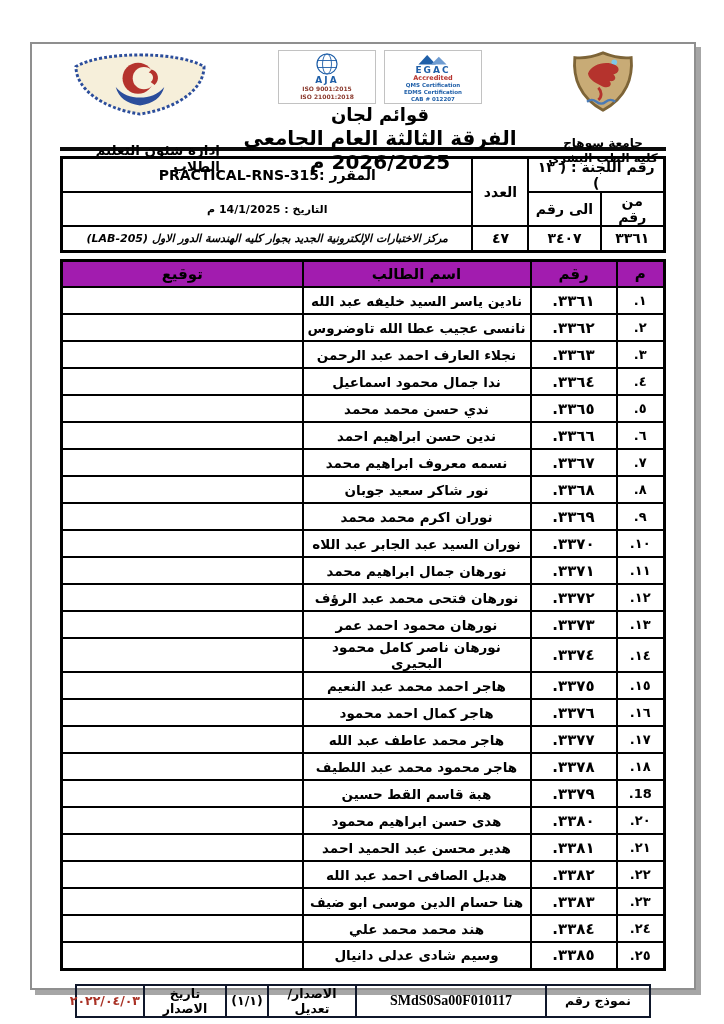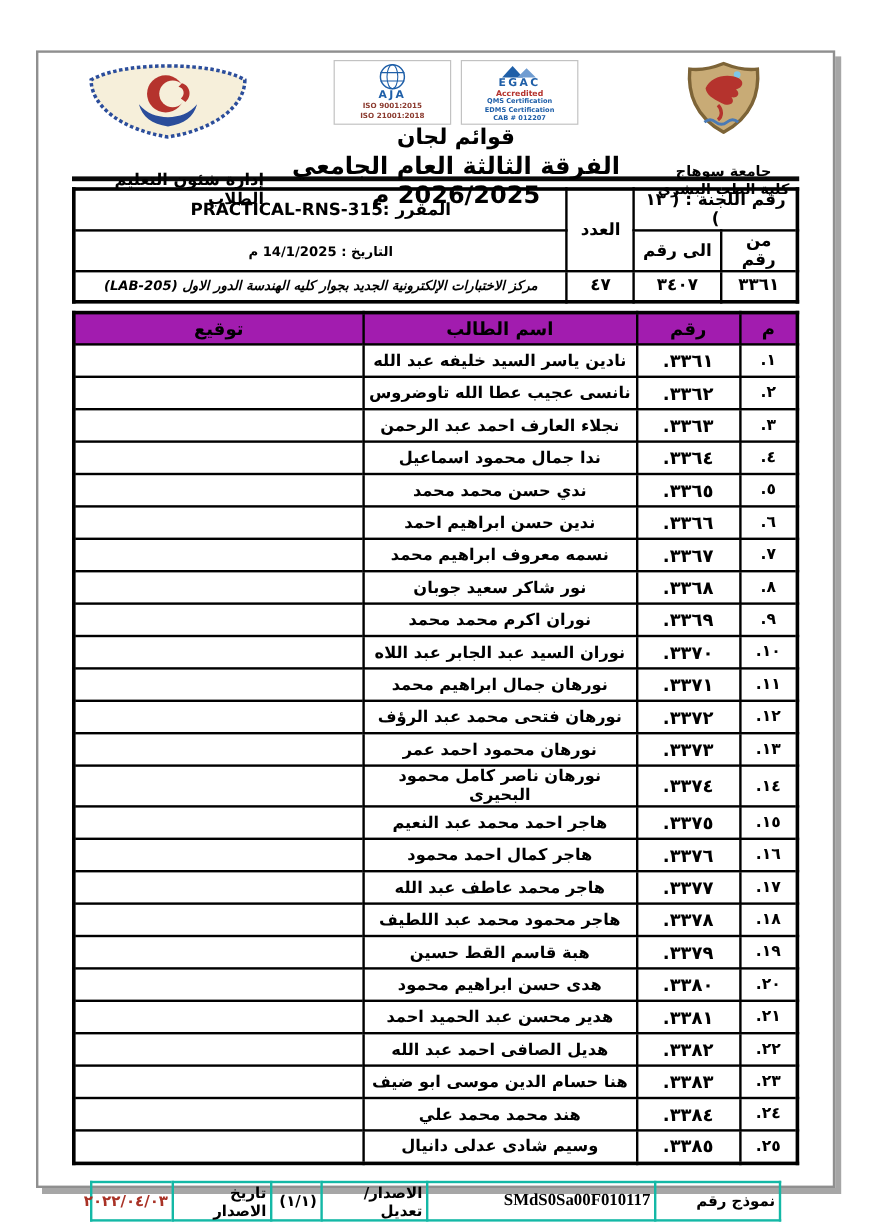--- a/index.html
+++ b/index.html
@@ -45,21 +45,21 @@
   
   .main-table { width:100%; border:3px solid #000; margin-top:6px; }
   .main-table th, .main-table td { border:2px solid #000; text-align:center; padding:0 4px; }
   .main-table thead th { background:#a21caf; height:27px; font-size:15px; font-weight:bold; }
   .main-table tbody td { height:27px; }
   .main-table td.cell-index { font-size:13px; font-weight:bold; }
   .main-table td.cell-number { font-size:15px; font-weight:bold; }
   .main-table td.cell-name { font-size:13.5px; font-weight:bold; }
   
   .footer-table { width:576px; margin:13px auto 0 auto; font-weight:bold; }
-  .footer-table td { border:2px solid #14b8a6; height:24px; text-align:right; font-size:12.5px; padding:0 3px; }
+  .footer-table td { border:2px solid #0f172a; height:24px; text-align:center; font-size:12.5px; padding:0 3px; }
   .footer-table td.code { font-family:Liberation Serif, serif; font-size:14px; direction:ltr; }
   .footer-table td.issue-date { color:#a93226; }
 </style>
 </head>
 <body>
 
 <div class="sheet-frame">
 
   <div class="header">
 
@@ -287,21 +287,21 @@
     </tr>
 
     <tr>
       <td class="cell-index">١٨.</td>
       <td class="cell-number">٣٣٧٨.</td>
       <td class="cell-name">هاجر محمود محمد عبد اللطيف</td>
       <td class="cell-signature"></td>
     </tr>
 
     <tr>
-      <td class="cell-index">١٩.</td>
+      <td class="cell-index">18.</td>
       <td class="cell-number">٣٣٧٩.</td>
       <td class="cell-name">هبة قاسم القط حسين</td>
       <td class="cell-signature"></td>
     </tr>
 
     <tr>
       <td class="cell-index">٢٠.</td>
       <td class="cell-number">٣٣٨٠.</td>
       <td class="cell-name">هدى حسن ابراهيم محمود</td>
       <td class="cell-signature"></td>

